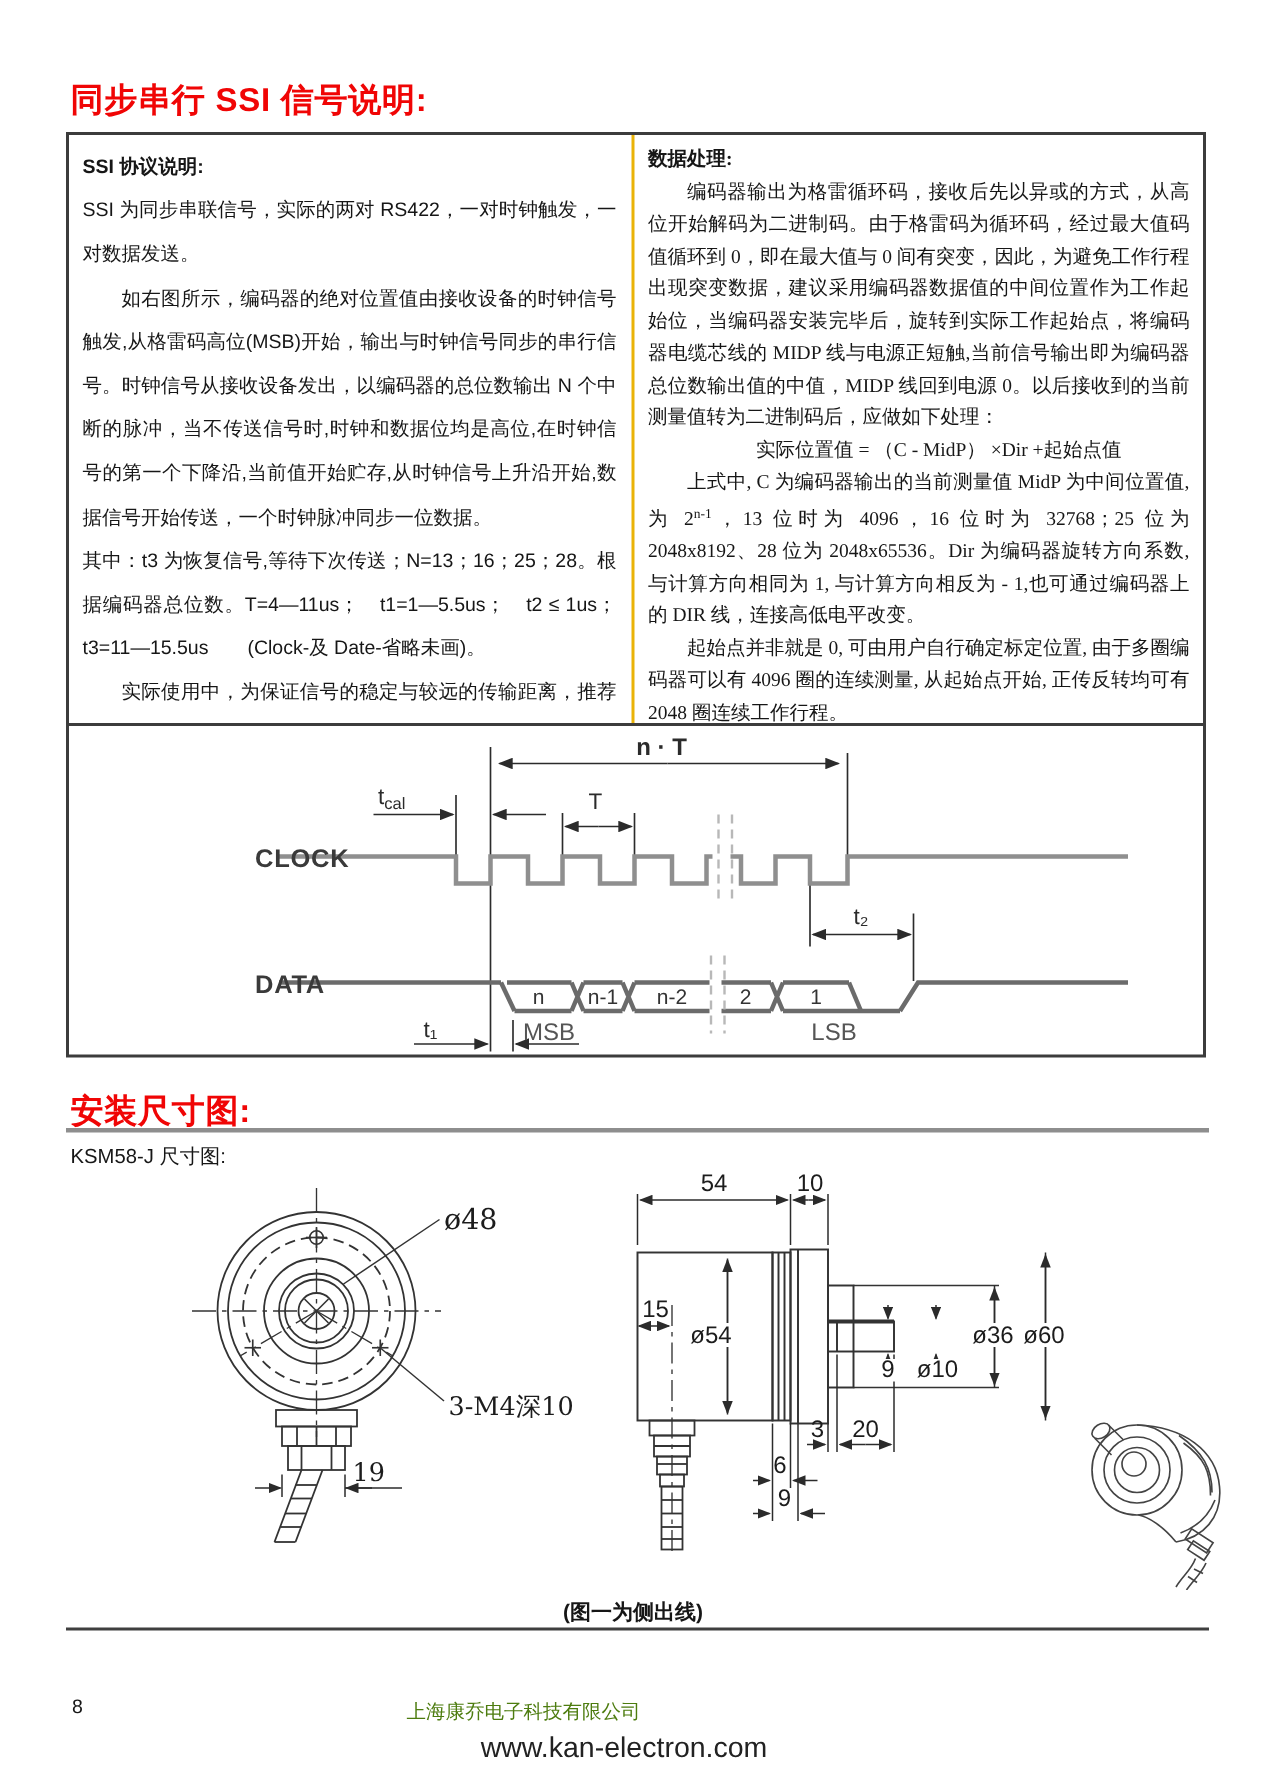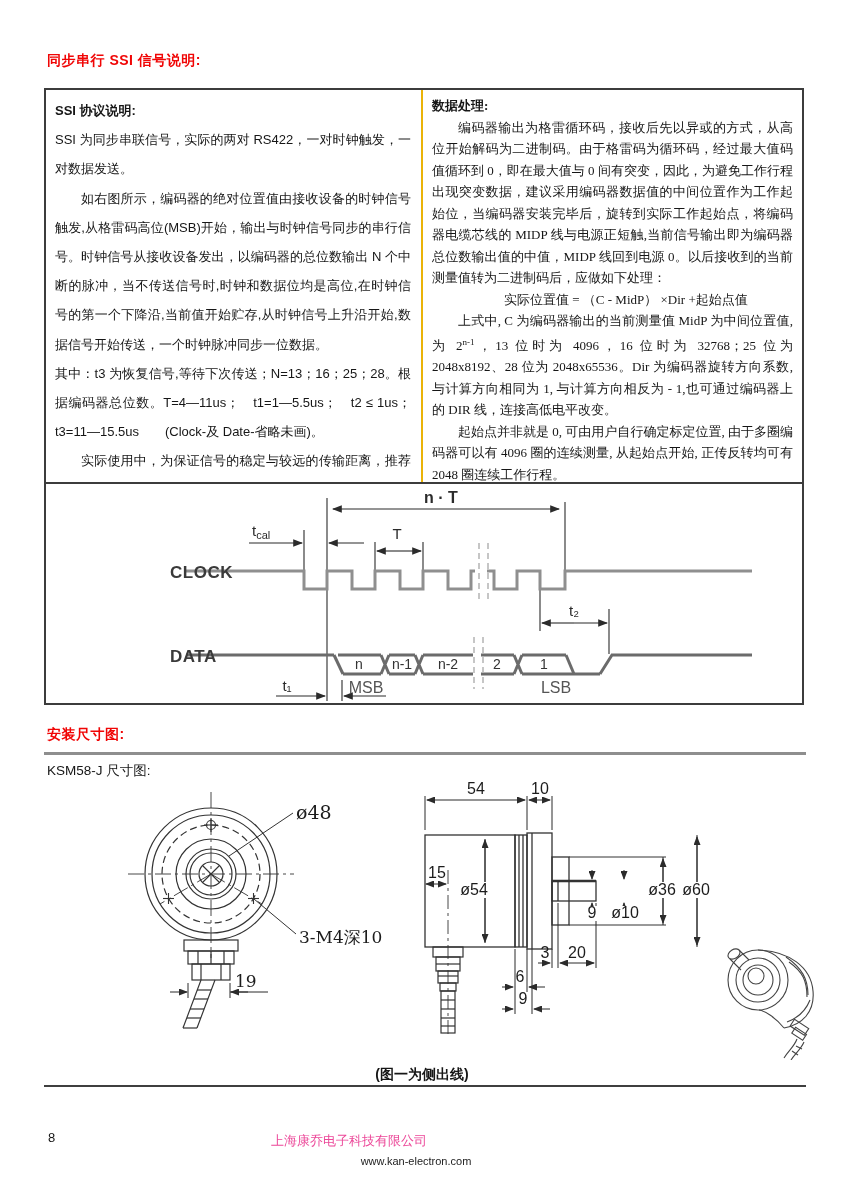--- a/index.html
+++ b/index.html
@@ -1,38 +1,38 @@
 <!DOCTYPE html>
 <html><head>
 <meta charset="utf-8">
 <style>
   * { margin:0; padding:0; box-sizing:border-box; }
   html,body { background:#fff; }
   body { width:844px; height:1193px; position:relative; overflow:hidden;
          font-family:"Liberation Sans","DejaVu Sans",sans-serif; color:#161616; }
   .abs { position:absolute; }
-  .red-head { color:#f00505; font-weight:bold; font-size:14px; letter-spacing:0.5px; }
+  .red-head { color:#f00505; font-weight:bold; font-size:22px; letter-spacing:0.5px; }
   .ssi-box { left:44px; top:88px; width:760px; height:617px; border:2px solid #3c3c3c; }
   .cols { display:flex; height:394px; border-bottom:2px solid #3c3c3c; }
   .col-l { width:377px; border-right:2px solid #eab308; padding:6px 10px 0 9px;
            font-size:13px; line-height:29.2px; overflow:hidden; }
   .col-r { flex:1; padding:5px 9px 17px 9px; font-size:13px; line-height:21.5px; overflow:hidden;font-family:Liberation Serif, serif; }
   .col-l p, .col-r p { text-align:justify; }
   .b { font-weight:bold; }
   .ind2 { text-indent:26px; }
   .formula { text-indent:0; padding-left:72px; text-align:left !important; }
   .diagram { height:219px; width:100%; }
   sup { font-size:9px; vertical-align:super; }
   .rule-gray { left:44px; top:752px; width:762px; height:3px; background:#8e8e8e; }
   .rule-dark { left:44px; top:1085px; width:762px; height:2px; background:#3f3f3f; }
   .subtitle { left:47px; top:762px; font-size:13.5px;text-align:right; }
   .caption { left:0; top:1066px; width:844px; text-align:center; font-weight:bold; font-size:14px; }
   .footer-num { left:48px; top:1130px; font-size:13px; }
-  .footer-co  { left:0; top:1132px; width:676px; text-align:center; font-size:13px; color:#ec4899;padding-left:22px; }
-  .footer-web { left:0; top:1155px; width:832px; text-align:center; font-size:11px; color:#222; }
+  .footer-co  { left:0; top:1132px; width:676px; text-align:center; font-size:13px; color:#4d7c0f;padding-left:22px; }
+  .footer-web { left:0; top:1155px; width:832px; text-align:center; font-size:19px; color:#222; }
   svg text { font-family:"Liberation Sans","DejaVu Sans",sans-serif; }
   svg text.ser { font-family:"DejaVu Serif","Liberation Serif",serif; }
 </style>
 </head>
 <body>
 
 <svg width="0" height="0" style="position:absolute">
   <defs>
     <marker id="ar" orient="auto" markerWidth="9" markerHeight="7" refX="8" refY="3.5">
       <path d="M0,0 L9,3.5 L0,7 Z" fill="#2b2b2b"></path>

